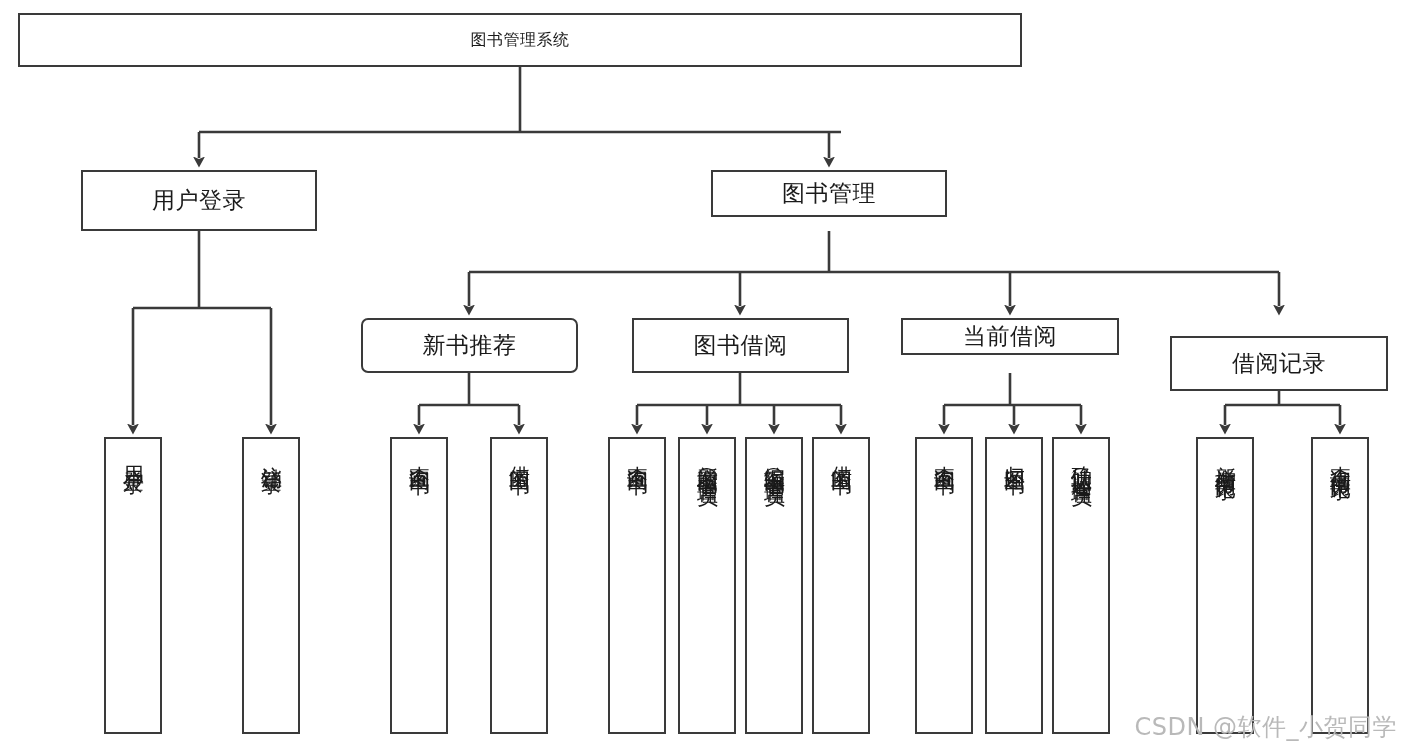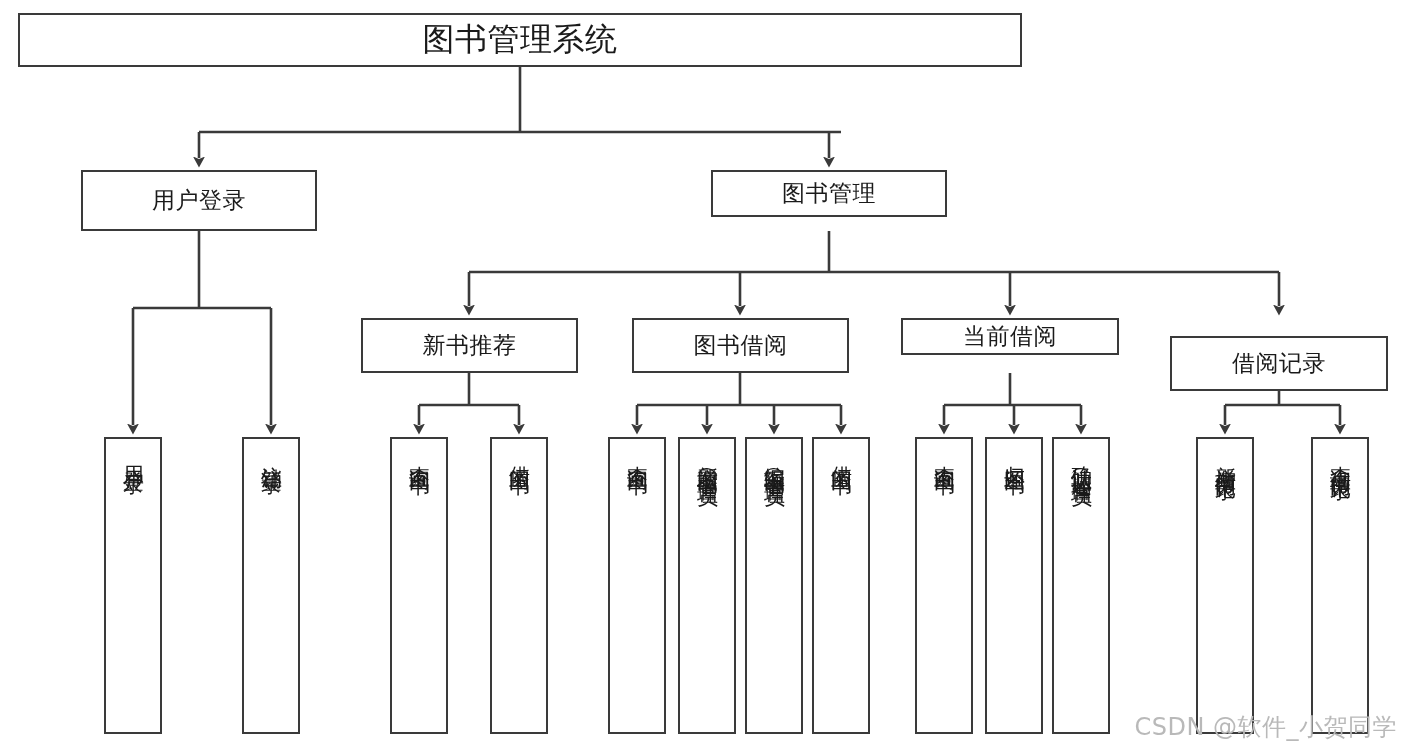--- a/index.html
+++ b/index.html
@@ -41,21 +41,21 @@
     text-align: center;
     line-height: 1.12;
     white-space: nowrap;
   }
   
   .node.horiz .node-label {
     font-size: 23px;
     letter-spacing: 0.5px;
   }
   .node.root .node-label {
-    font-size: 32px;
+    font-size: 16px;
   }
   
   .node.leaf {
     align-items: flex-start;
     justify-content: center;
     padding-top: 10px;
   }
   .node.leaf .node-label {
     writing-mode: vertical-rl;
     text-orientation: upright;
@@ -135,21 +135,21 @@
     <span class="node-label">图书管理系统</span>
   </div>
 
   <div class="node horiz" style="left:81px; top:170px; width:236px; height:61px;">
     <span class="node-label">用户登录</span>
   </div>
   <div class="node horiz" style="left:711px; top:170px; width:236px; height:47px;">
     <span class="node-label">图书管理</span>
   </div>
 
-  <div class="node horiz" style="left:361px; top:318px; width:217px; height:55px;">
+  <div class="node horiz" style="left:361px; top:318px; width:217px; height:55px;border-radius:7px;">
     <span class="node-label">新书推荐</span>
   </div>
   <div class="node horiz" style="left:632px; top:318px; width:217px; height:55px;">
     <span class="node-label">图书借阅</span>
   </div>
   <div class="node horiz" style="left:901px; top:318px; width:218px; height:37px;">
     <span class="node-label">当前借阅</span>
   </div>
   <div class="node horiz" style="left:1170px; top:318px; width:218px; height:55px;margin-top:18px;">
     <span class="node-label">借阅记录</span>

